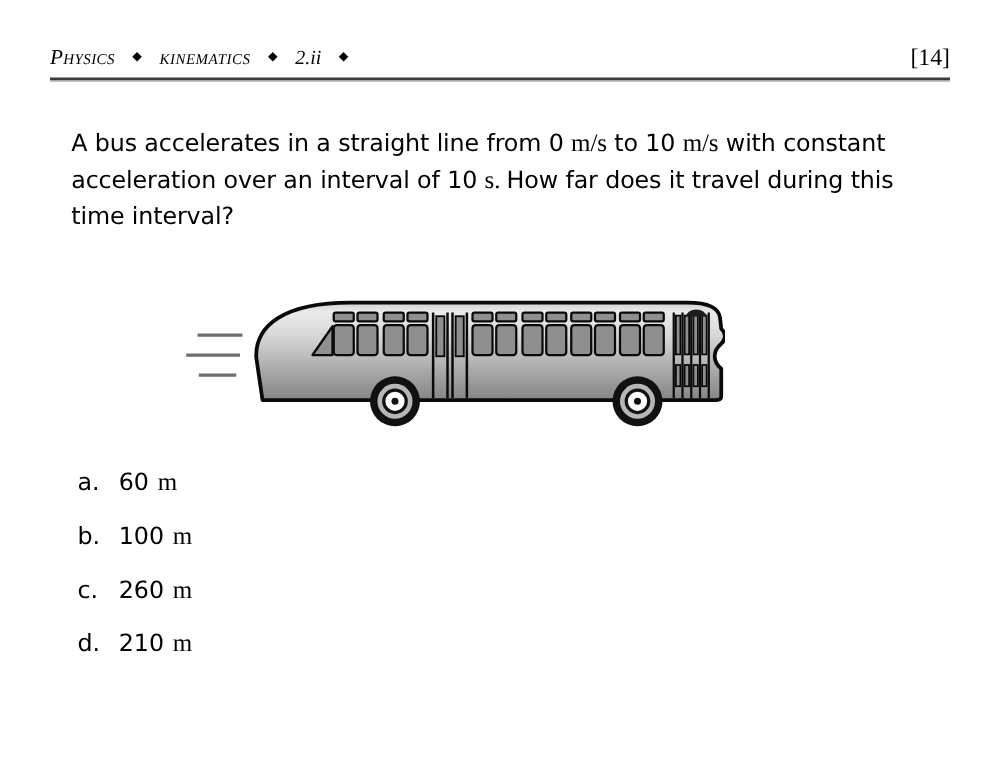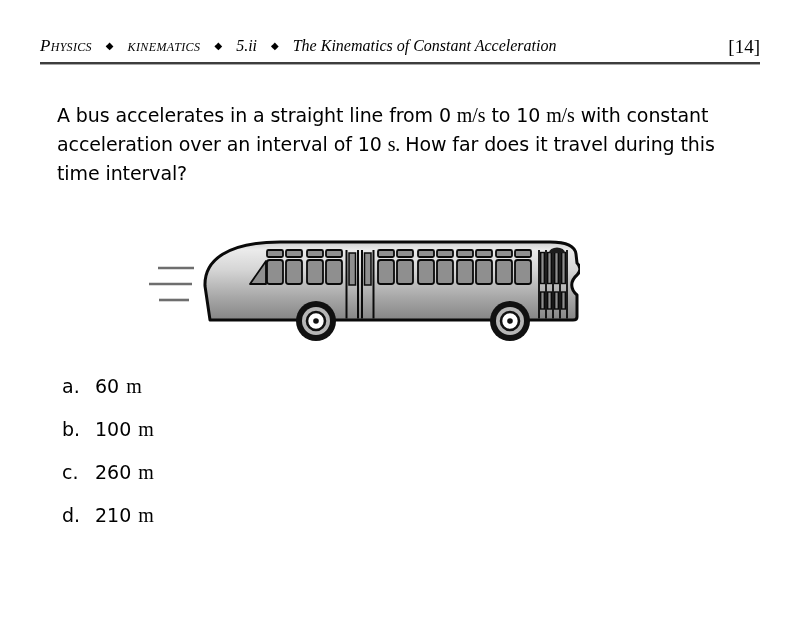--- a/index.html
+++ b/index.html
@@ -60,23 +60,22 @@
 <body>
 
 <div class="page">
 
   <div class="header">
     <div class="header-left">
       <span class="hdr-course">Physics</span>
       <span class="hdr-diamond">◆</span>
       <span class="hdr-caps">KINEMATICS</span>
       <span class="hdr-diamond">◆</span>
-      <span class="hdr-section">5.ii</span>
+      <span class="hdr-section">2.ii</span>
       <span class="hdr-diamond">◆</span>
-      <span class="hdr-title">The Kinematics of Constant Acceleration</span>
     </div>
     <div class="hdr-page">[14]</div>
   </div>
   <div class="header-rule"></div>
 
   <div class="question"><span>A bus accelerates in a straight line from 0 </span><span class="unit-serif">m/s</span><span> to 10 </span><span class="unit-serif">m/s</span><span> with constant acceleration over an interval of 10 </span><span class="unit-serif">s.</span><span class="q-seg4">How far does it travel during this time interval?</span></div>
 
   <div class="figure">
     <svg width="440" height="120" viewBox="0 0 440 120">
       <defs>

